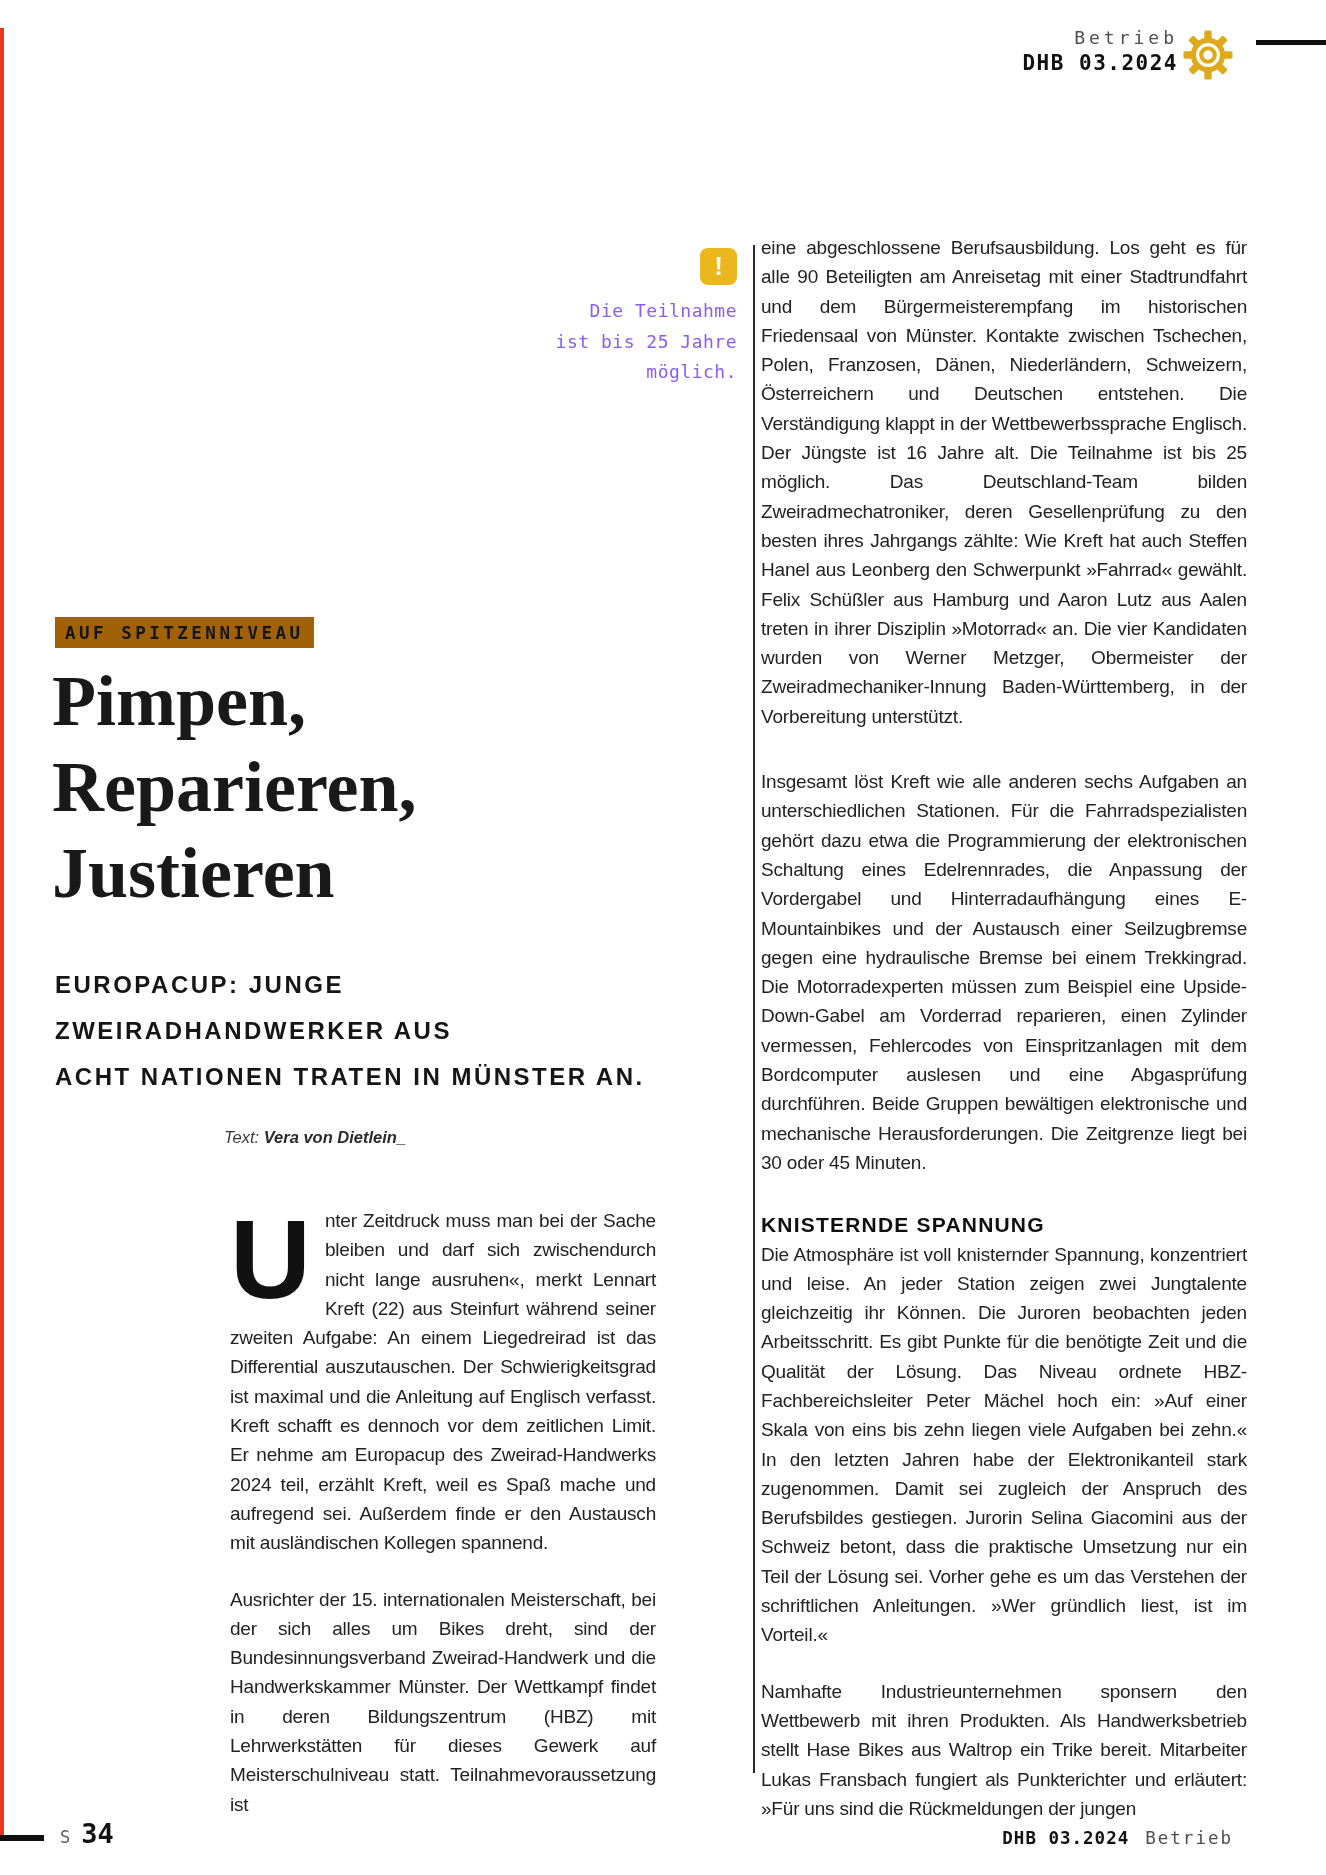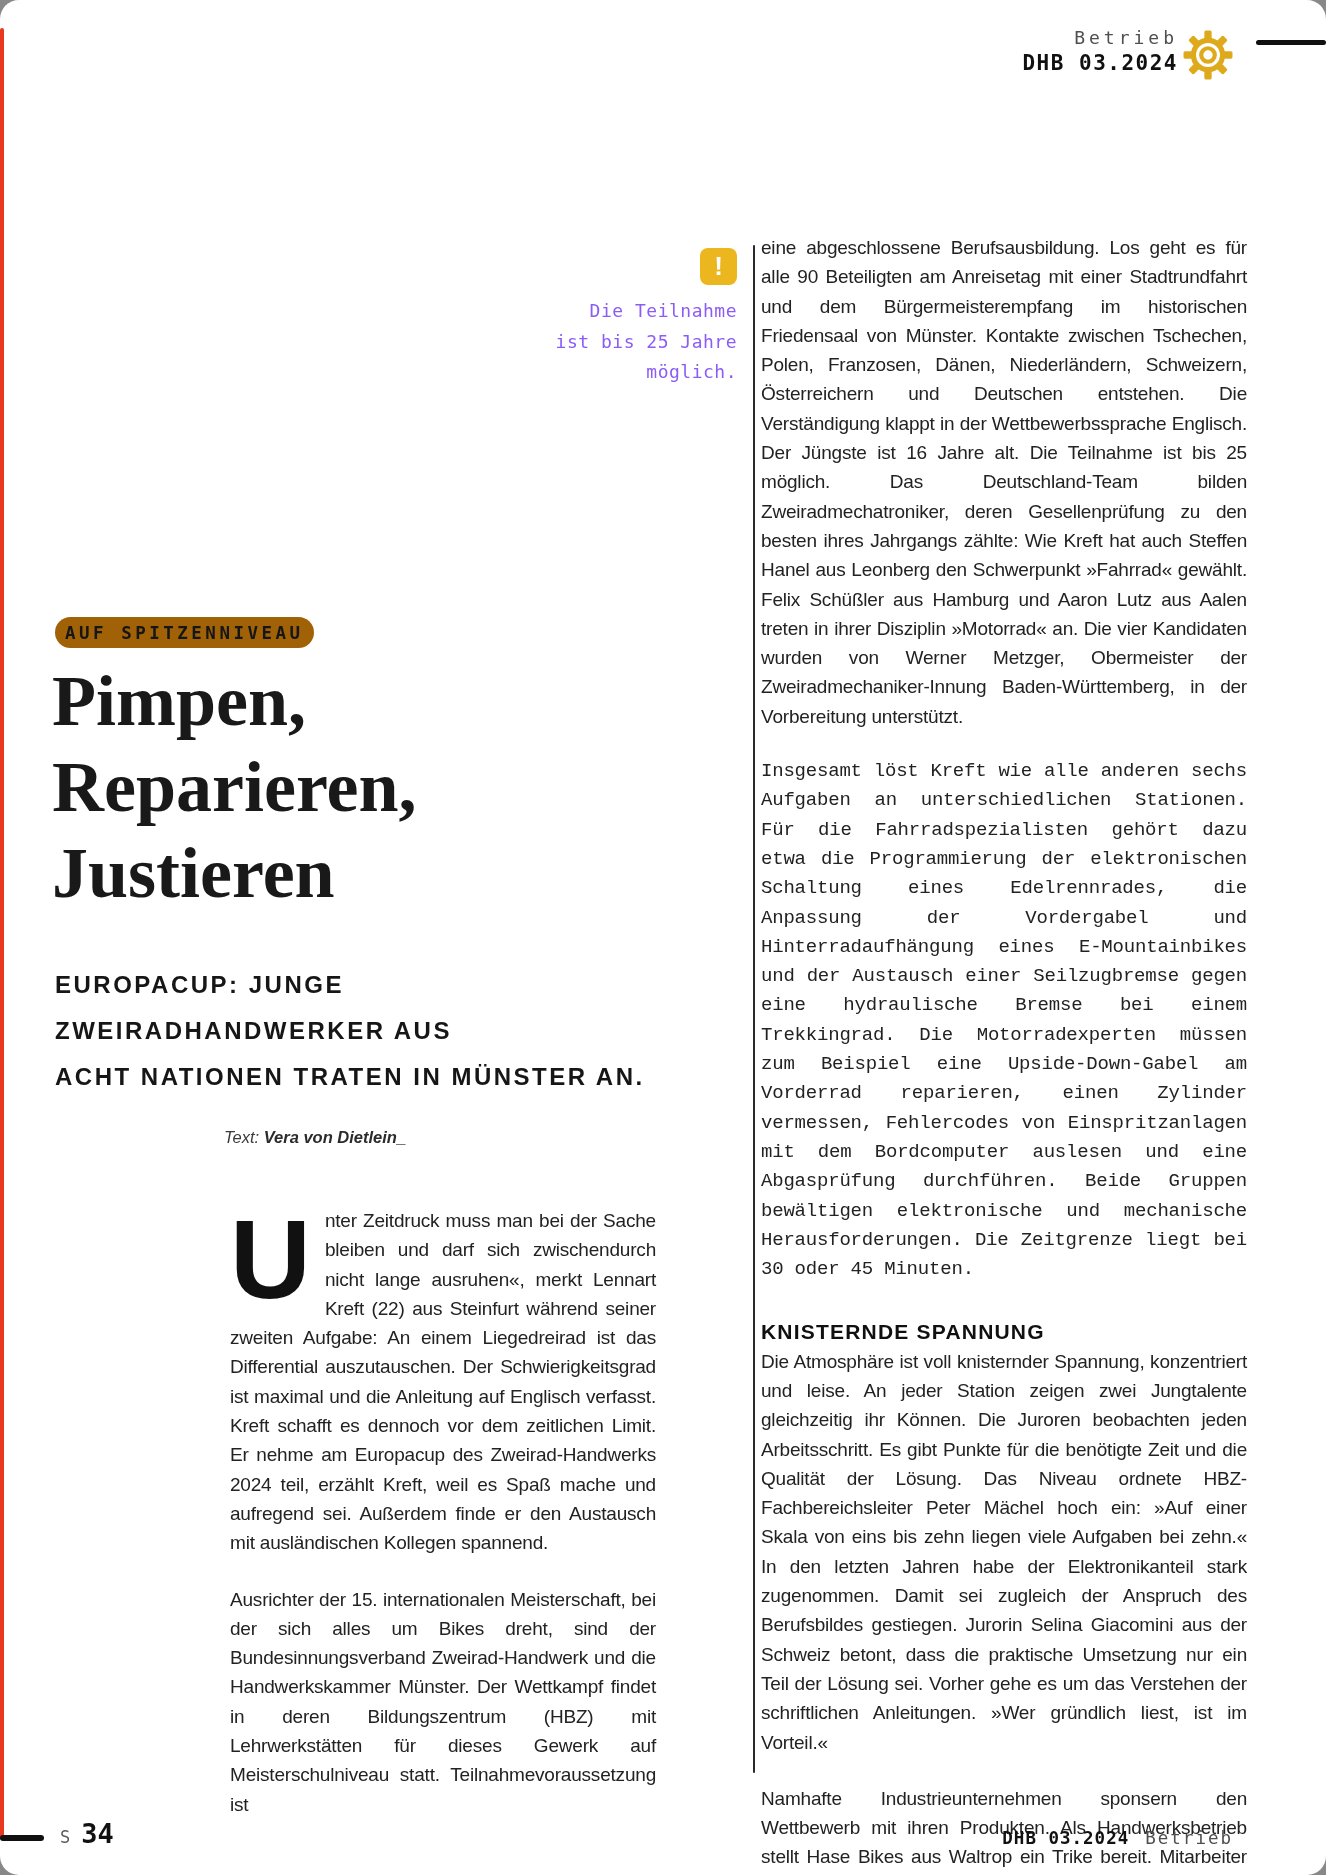--- a/index.html
+++ b/index.html
@@ -1,18 +1,18 @@
 <!DOCTYPE html>
 <html lang="de"><head>
 <meta charset="utf-8">
 <style>
   html,body{margin:0;padding:0;background:#888;}
   .page{position:relative;width:1326px;height:1875px;background:#ffffff;overflow:hidden;
         font-family:"Liberation Sans",sans-serif;margin:0 auto;}
-  [data-interactable]{box-sizing:border-box;border-radius:19px;}
+  [data-interactable]{box-sizing:border-box;}
 
   
   .edge-red{position:absolute;left:0;top:28px;width:4px;height:1812px;background:#e6391f;}
 
   
   .hdr-text{position:absolute;right:148px;top:27px;text-align:right;}
   .hdr-section{font-family:"DejaVu Sans Mono",monospace;font-size:18px;letter-spacing:4px;color:#4f4f4f;}
   .hdr-issue{font-family:"DejaVu Sans Mono",monospace;font-weight:bold;font-size:21px;letter-spacing:1.5px;color:#101010;margin-top:3px;}
   .hdr-bar{position:absolute;left:1256px;top:40px;width:70px;height:5px;background:#101010;}
   .gear{position:absolute;left:1183px;top:30px;width:50px;height:50px;}
@@ -40,21 +40,21 @@
   .byline .author{font-weight:bold;}
 
   .bodytext{font-size:19px;line-height:29.3px;letter-spacing:-0.2px;color:#222;text-align:justify;}
   .leftbody{position:absolute;left:230px;top:1206px;width:426px;}
   .leftbody .p2{margin-top:27px;}
   .dropcap{float:left;font-size:112px;line-height:0.82;font-weight:800;letter-spacing:-2px;
            color:#111;margin:8px 16px 0 0;font-family:"Liberation Sans",sans-serif;}
 
   
   .rightbody{position:absolute;left:761px;top:233px;width:486px;}
-  .rightbody .p2{margin-top:26px;font-family:Liberation Mono, monospace;}
+  .rightbody .p2{margin-top:36px;}
   .rightbody .subhead{margin-top:33px;font-weight:bold;font-size:21px;letter-spacing:1.2px;color:#101010;text-align:left;}
   .rightbody .p3{}
   .rightbody .p4{margin-top:27px;}
 
   
   .ftr-bar{position:absolute;left:0;top:1835px;width:44px;height:6px;background:#101010;}
   .ftr-left{position:absolute;left:60px;top:1818px;display:flex;align-items:baseline;gap:10px;}
   .ftr-page-label{font-family:"DejaVu Sans Mono",monospace;font-size:17px;color:#5a5a5a;letter-spacing:1px;}
   .ftr-page-number{font-family:"DejaVu Sans Mono",monospace;font-weight:bold;font-size:27px;color:#111;}
   .ftr-right{position:absolute;right:93px;top:1828px;display:flex;align-items:baseline;gap:16px;}

